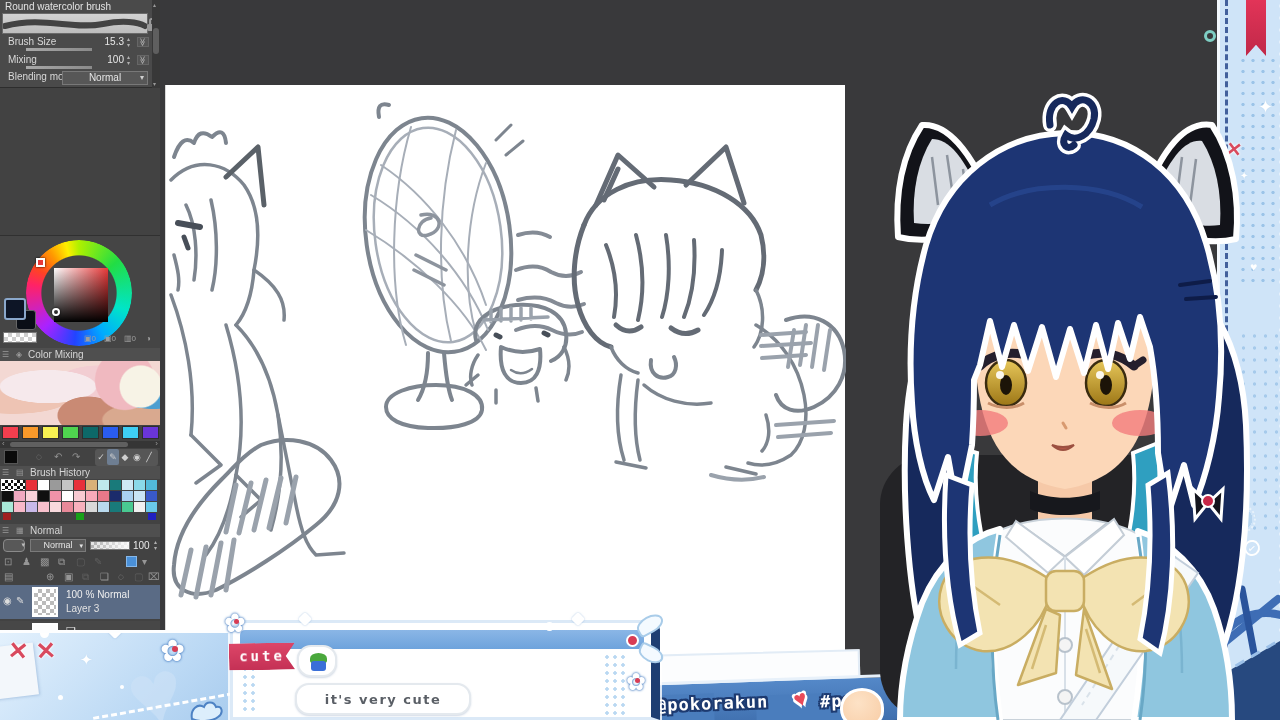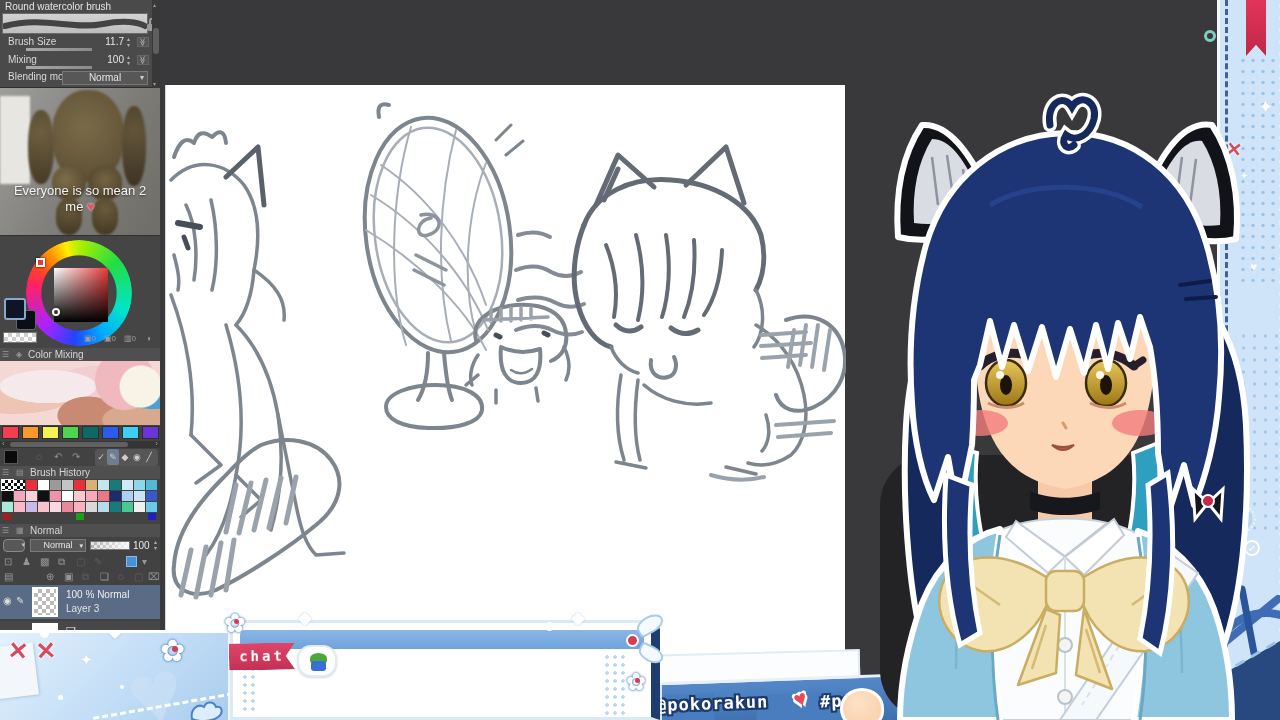--- a/index.html
+++ b/index.html
@@ -234,21 +234,21 @@
       <div id="bp-title">Round watercolor brush</div>
       <div id="bp-prev">
         <svg width="144" height="19">
             <path d="M2,12 C40,2 70,16 100,10 C120,6 135,8 142,12" stroke="#2b2b2b" stroke-width="6" fill="none" stroke-linecap="round" opacity=".85"></path>
           </svg>
       </div>
       <div class="lockbody"></div>
       <div class="lockarc"></div>
       <div class="bprow" style="top:35px">
         <span class="bplabel">Brush Size</span>
-        <span class="bpval">11.7</span>
+        <span class="bpval">15.3</span>
         <span class="spin" style="right:18px;top:2px">▴</span>
         <span class="spin" style="right:18px;top:8px">▾</span>
         <span class="dbl" style="right:2px;top:1px">≫</span>
         <div class="bptrack"></div>
       </div>
       <div class="bprow" style="top:53px">
         <span class="bplabel">Mixing</span>
         <span class="bpval">100</span>
         <span class="spin" style="right:18px;top:2px">▴</span>
         <span class="spin" style="right:18px;top:8px">▾</span>
@@ -262,35 +262,20 @@
           <span class="dd">▾</span>
         </div>
       </div>
       <div id="bp-scroll">
         <span class="a1">▴</span>
         <div class="thumb"></div>
         <span class="a2">▾</span>
       </div>
     </section>
 
-    <section id="meme">
-      <div class="blob" style="left:0;top:8px;width:30px;height:88px;background:#e7e6e1;border-radius:0;"></div>
-      <div class="blob" style="left:52px;top:2px;width:72px;height:92px;background:radial-gradient(circle at 45% 40%,#7a6b48,#57492f);"></div>
-      <div class="blob" style="left:28px;top:22px;width:26px;height:74px;background:radial-gradient(circle at 50% 30%,#6d5e3f,#463a26);"></div>
-      <div class="blob" style="left:122px;top:18px;width:24px;height:80px;background:radial-gradient(circle at 50% 30%,#63553a,#3d3323);"></div>
-      <div class="blob" style="left:52px;top:78px;width:34px;height:34px;background:radial-gradient(circle at 40% 40%,#7d6e4a,#4c3f29);"></div>
-      <div class="blob" style="left:88px;top:78px;width:34px;height:34px;background:radial-gradient(circle at 50% 40%,#746544,#453a25);"></div>
-      <div class="blob" style="left:56px;top:110px;width:26px;height:37px;background:radial-gradient(circle at 50% 30%,#6a5b3c,#3e3421);"></div>
-      <div class="blob" style="left:92px;top:110px;width:26px;height:37px;background:radial-gradient(circle at 50% 30%,#6a5b3c,#3e3421);"></div>
-      <div class="cap">
-        <span style="position:static">Everyone is so mean 2</span><br>
-        <span style="position:static">me</span>
-        <span class="hrt">♥</span>
-      </div>
-    </section>
 
     <section id="wheelp">
       <div id="ring"></div>
       <div id="hmark"></div>
       <div id="svsq"></div>
       <div id="svcur"></div>
       <div id="fg"></div>
       <div id="bg"></div>
       <div id="tchip"></div>
       <span class="wopt" style="left:84px">▣0</span>
@@ -594,24 +579,27 @@
       <path d="M0,0 L-15,-14 L-13,16 Z" fill="#14151d" stroke="#fff" stroke-width="3"></path>
       <path d="M0,0 L15,-14 L13,16 Z" fill="#14151d" stroke="#fff" stroke-width="3"></path>
       <circle cx="0" cy="-2" r="6" fill="#c82848" stroke="#fff" stroke-width="2"></circle>
     </g>
   </svg>
 
   <div id="chatbox">
     <div id="chatbar"></div>
     <div id="chatdots-l"></div>
     <div id="chatdots-r"></div>
-    <div id="chatribbon"><span style="position:static">chat</span></div>
+    <div id="chatribbon"><span style="position:static">cute</span></div>
     <div id="emobub" class="bubble">
       <div class="emo-top"></div>
       <div class="emo-bot"></div>
+    </div>
+    <div id="msgbub" class="bubble">
+      <span style="position:static">it's very cute</span>
     </div>
   </div>
   <div class="diamond" style="left:300px;top:614px;z-index:7;"></div>
   <div class="diamond" style="left:573px;top:614px;z-index:7;"></div>
   <div style="left:545px;top:622px;width:9px;height:9px;border:2px solid #fff;border-radius:50%;z-index:7;"></div>
   <div class="flower" style="left:224px;top:608px;font-size:26px;width:28px;height:28px;z-index:7;">
     <span style="position:static">✿</span><span class="fc" style="left:10px;top:11px;width:5px;height:5px;"></span>
   </div>
   <div class="flower" style="left:626px;top:668px;font-size:24px;width:26px;height:26px;z-index:7;">
     <span style="position:static">✿</span><span class="fc" style="left:9px;top:10px;width:5px;height:5px;"></span>

